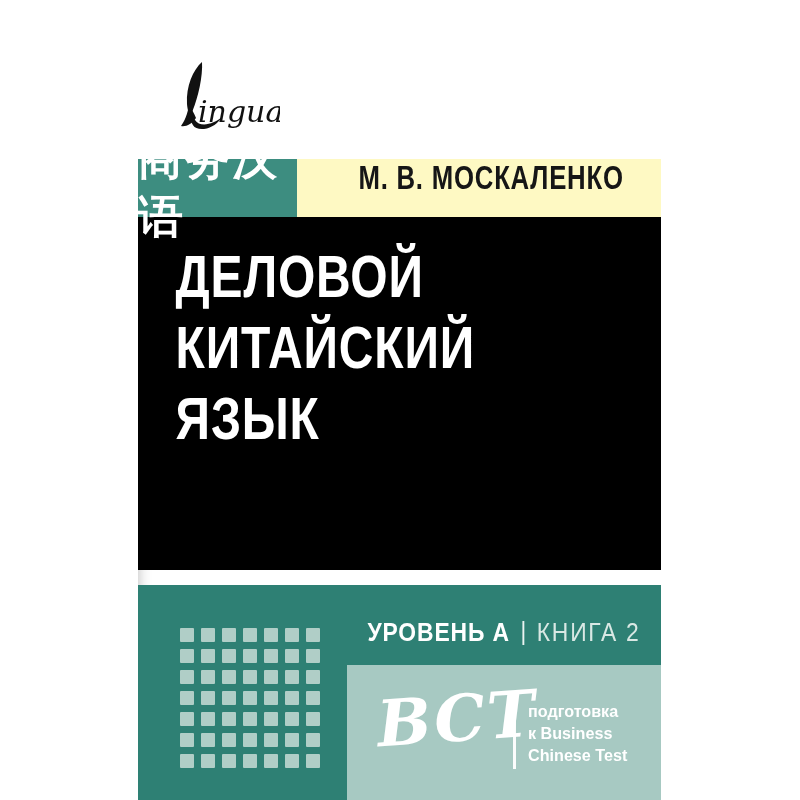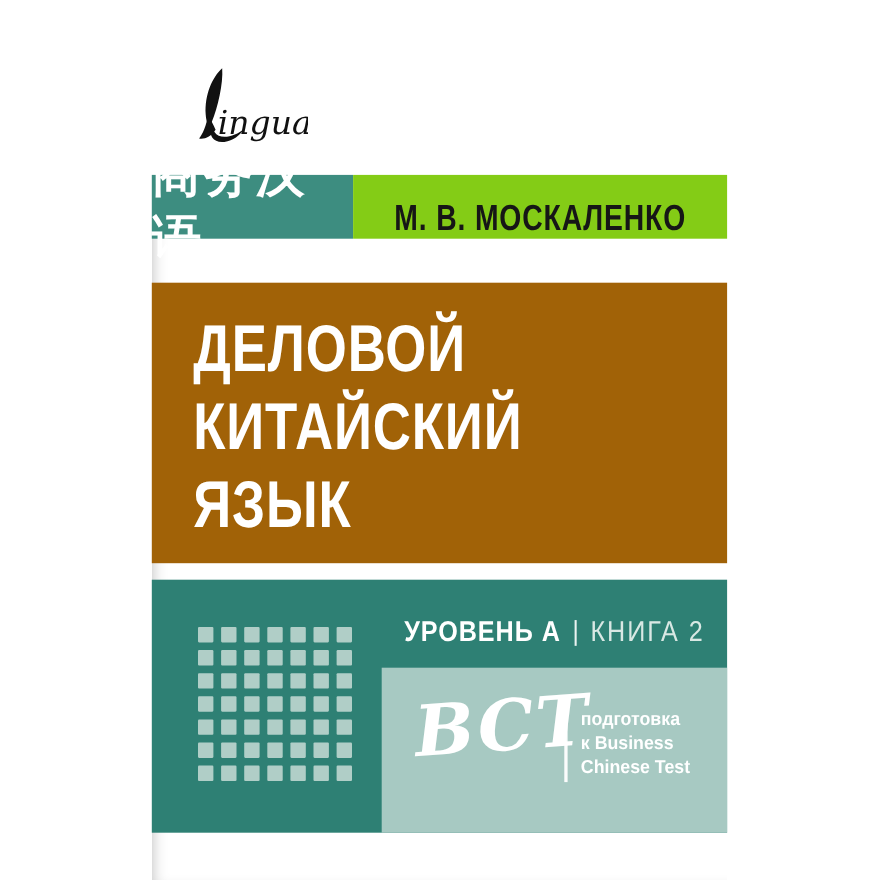--- a/index.html
+++ b/index.html
@@ -13,26 +13,26 @@
   
   .cover{position:absolute;left:138px;top:159px;width:523px;height:641px;
          box-shadow:inset 10px 0 14px -10px rgba(0,0,0,.28);}
 
   
   .top-row{display:flex;height:58px;}
   .cn-box{width:235px;height:58px;background:#3d8d80;color:#ffffff;
           display:flex;align-items:center;justify-content:center;
           font-size:45px;font-weight:600;letter-spacing:2px;line-height:58px;
           font-family:"Liberation Sans",sans-serif;}
-  .author-band{flex:1;background:#84cc16;display:flex;align-items:flex-end;justify-content:center;}
+  .author-band{flex:1;background:#fef9c3;display:flex;align-items:flex-start;justify-content:center;padding-left:24px;}
   .author{color:#161616;font-weight:700;font-size:33px;letter-spacing:1px;white-space:nowrap;
           transform:scaleX(0.78);transform-origin:center center;}
 
   
-  .main-block{height:255px;background:#a16207;margin-top:40px;}
+  .main-block{height:353px;background:#000000;}
   .title{padding:24px 0 0 47px;color:#ffffff;font-weight:700;font-size:60px;line-height:71px;
          letter-spacing:1px;transform:scaleX(0.80);transform-origin:left top;white-space:nowrap;}
 
   
   .bottom-block{position:relative;height:230px;background:#2e8074;margin-top:15px;}
 
   .squares-grid{position:absolute;left:42px;top:43px;display:grid;
                 grid-template-columns:repeat(7,14px);grid-auto-rows:14px;gap:7px;}
   .sq{background:#b0cec7;border-radius:1px;}
 

